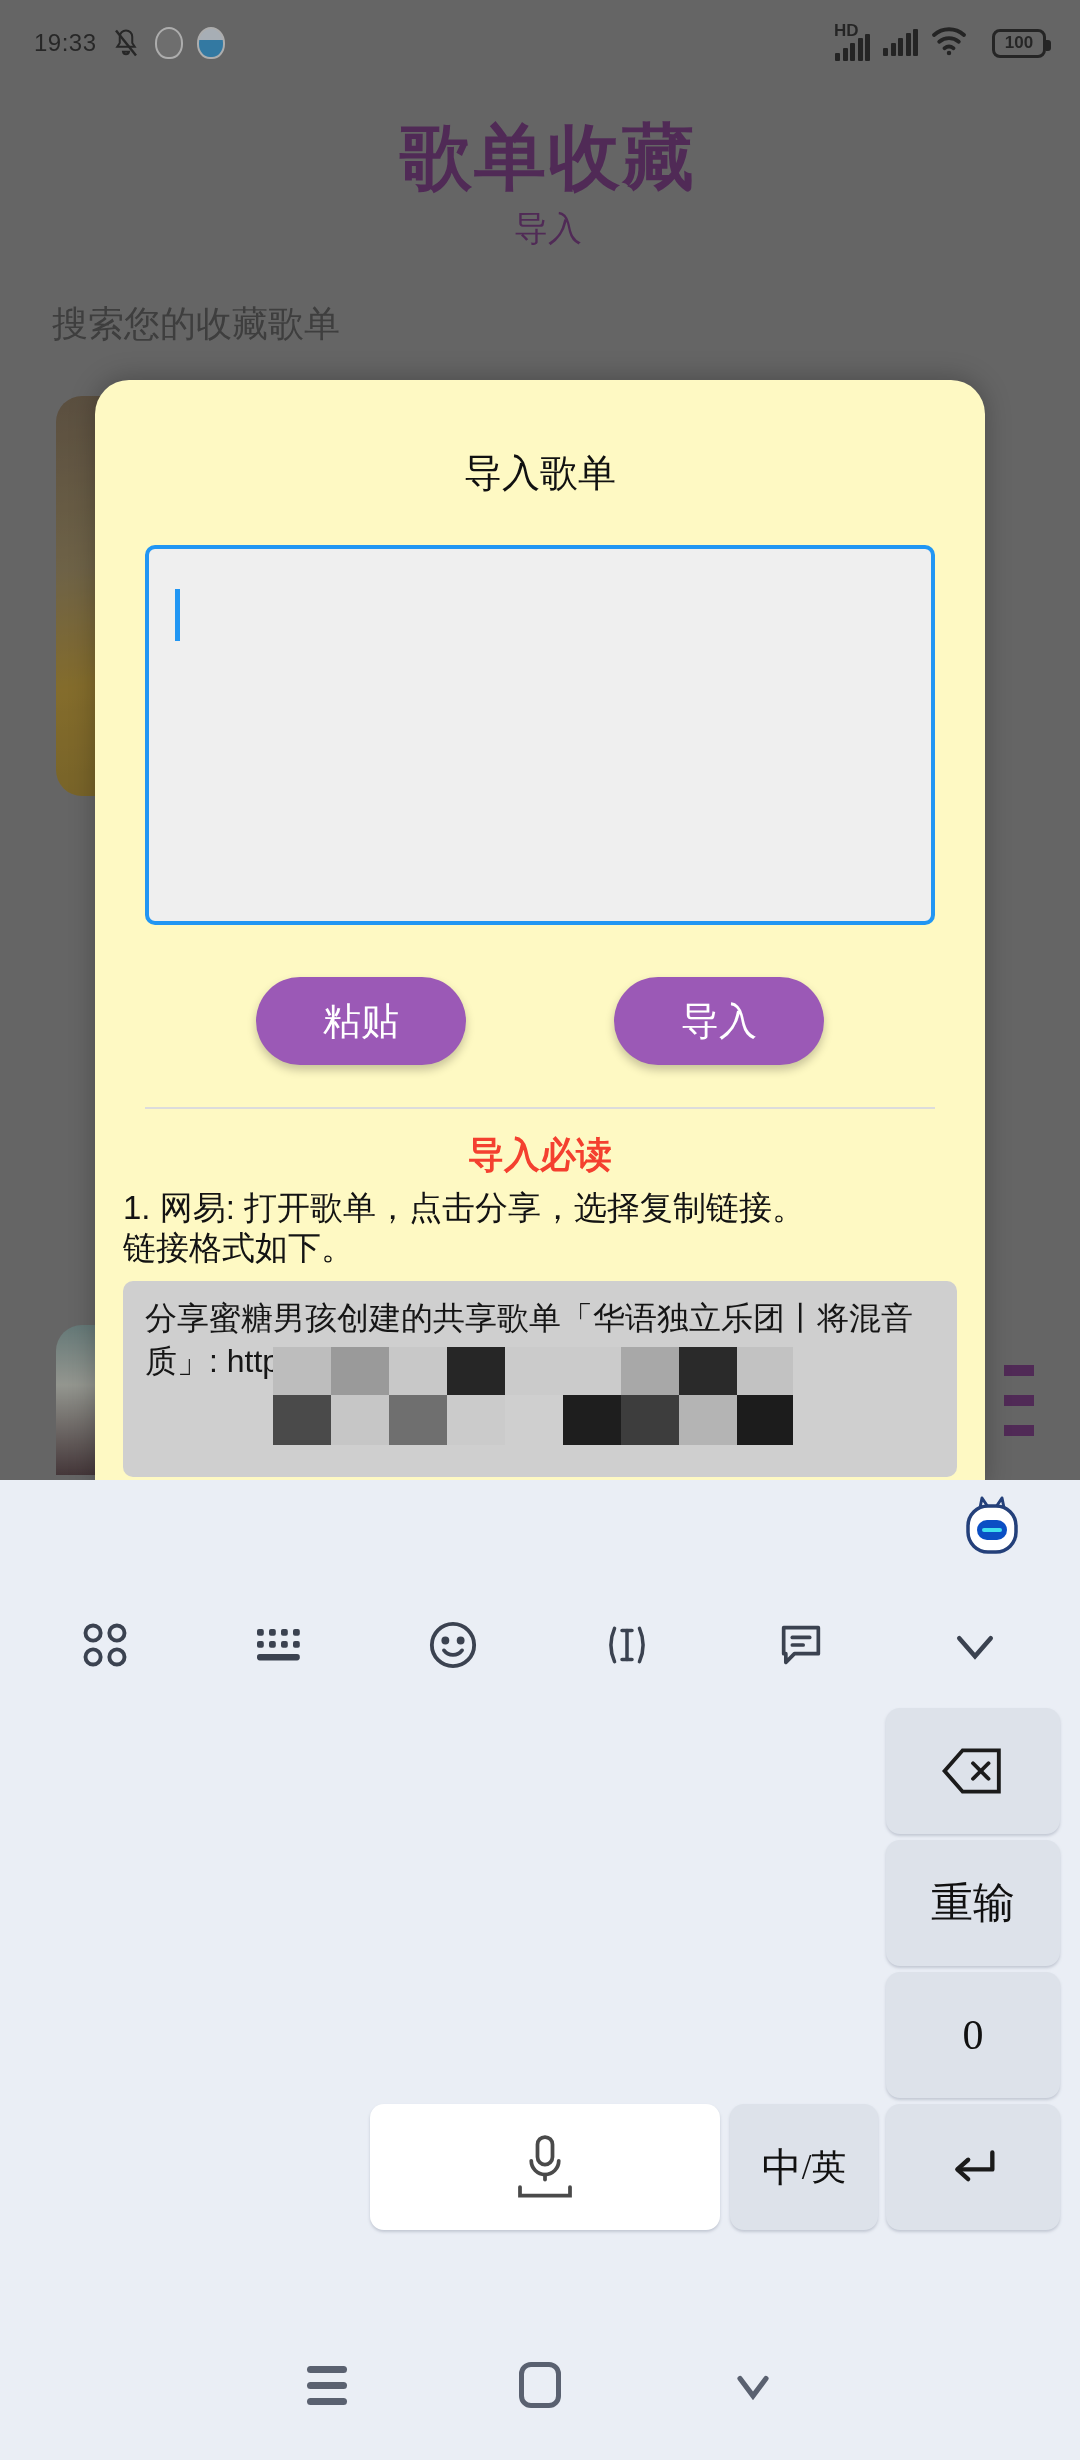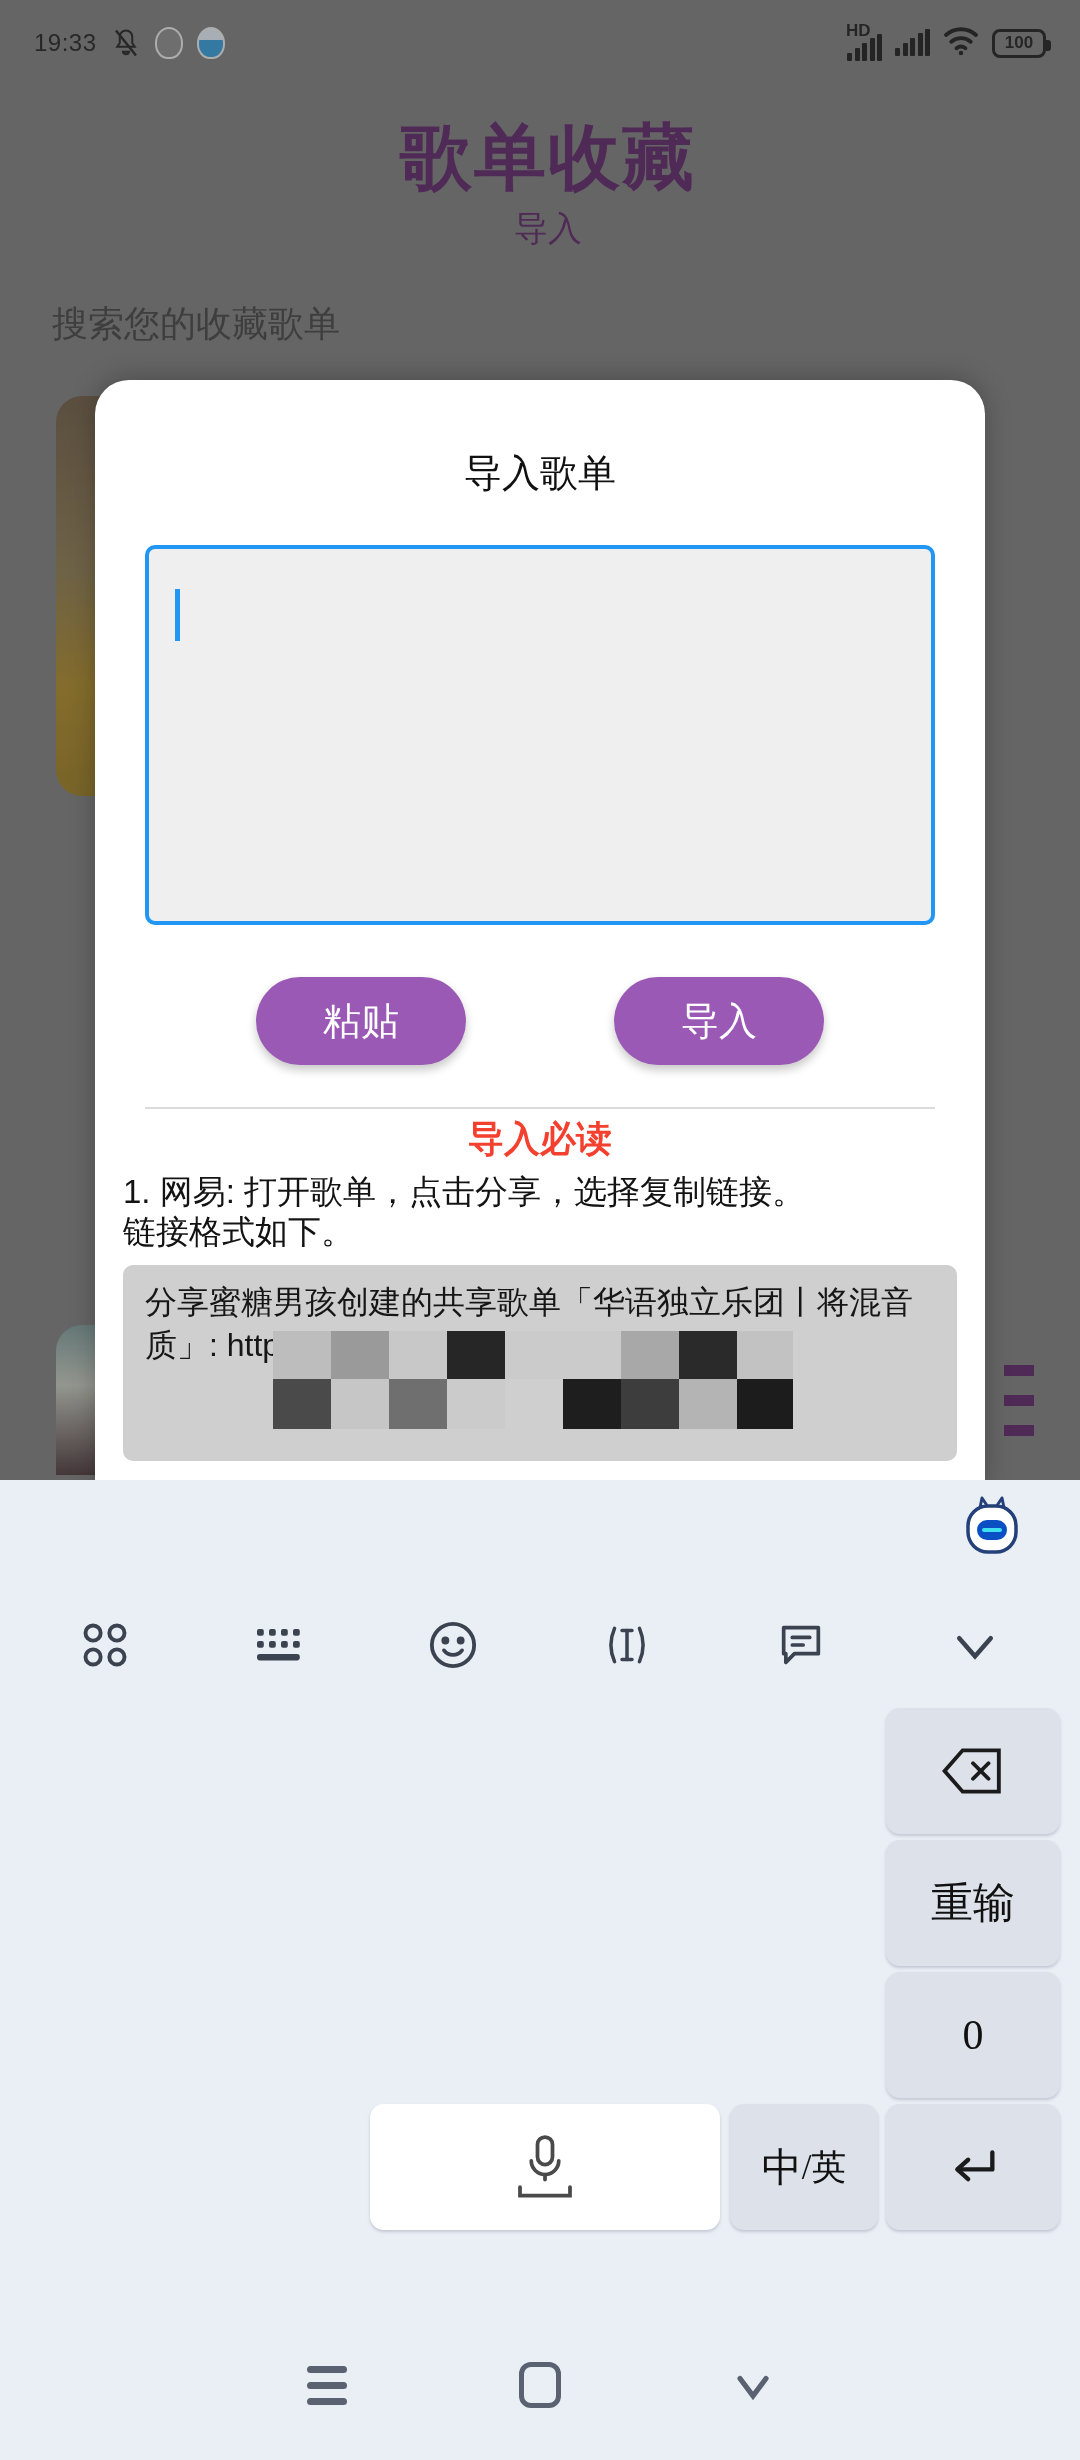--- a/index.html
+++ b/index.html
@@ -31,21 +31,21 @@
   .hd-label { position: absolute; top: -4px; left: 0; font-size: 17px; font-weight: bold; color: #181818; }
   .bars { display: flex; align-items: flex-end; gap: 2.5px; height: 26px; margin-left: 1px; }
   .bars i { display: block; width: 5px; background: #161616; border-radius: 1px; }
   .bars i:nth-child(1) { height: 8px; }
   .bars i:nth-child(2) { height: 13px; }
   .bars i:nth-child(3) { height: 18px; }
   .bars i:nth-child(4) { height: 23px; }
   .bars i:nth-child(5) { height: 27px; }
   .battery {
     width: 54px; height: 29px; border: 3px solid #181818; border-radius: 8px;
-    display: flex; align-items: center; justify-content: center; position: relative;
+    display: flex; align-items: center; justify-content: center; position: relative; margin-left: 12px;
   }
   .battery::after { content: ""; position: absolute; right: -8px; top: 8px; width: 5px; height: 11px; background: #181818; border-radius: 0 3px 3px 0; }
   .battery span { font-size: 17px; font-weight: bold; color: #181818; }
 
   .app-header { position: absolute; left: 8px; top: 110px; width: 1080px; padding: 0 48px;
     display: flex; align-items: center; justify-content: space-between; flex-direction: column; }
   .app-title { font-size: 72px; font-weight: bold; color: #5c1f66; letter-spacing: 2px; }
   .app-import-link { font-size: 34px; color: #5c1f66; }
   .app-search { position: absolute; left: 52px; top: 300px; font-size: 36px; color: #3f3f3f; }
 
@@ -54,40 +54,40 @@
   .card-left-b { position: absolute; left: 56px; top: 1325px; width: 116px; height: 150px;
     border-radius: 26px 26px 0 0; background: linear-gradient(180deg,#7e9e9c 0%, #c9cdc2 40%, #4a3438 100%); }
   .card-right-lines { position: absolute; right: 46px; top: 1365px; display: flex; flex-direction: column; gap: 19px; }
   .card-right-lines i { display: block; width: 30px; height: 11px; background: #5c1f66; }
 
   .scrim { position: absolute; left: 0; top: 0; width: 1080px; height: 1480px; background: rgba(60,60,60,0.38); }
 
   
   .dialog {
     position: absolute; left: 95px; top: 380px; width: 890px; height: 1110px;
-    background: #ffffff; border-radius: 34px 34px 0 0;
+    background: #fef9c3; border-radius: 34px 34px 0 0;
     box-shadow: 0 -2px 26px rgba(0,0,0,0.25);
     overflow: hidden;
   }
   .dlg-title { margin-top: 68px; text-align: center; font-size: 38px; color: #111; }
   .dlg-textarea {
     margin: 46px auto 0; width: 790px; height: 380px;
     border: 4px solid #2196f3; border-radius: 10px; background: #efefef;
     position: relative;
   }
   .caret { position: absolute; left: 26px; top: 40px; width: 5px; height: 52px; background: #2196f3; }
   .dlg-buttons { margin-top: 52px; display: flex; justify-content: center; gap: 148px; }
   .btn {
     min-width: 210px; height: 88px; border-radius: 52px; border: none;
     background: #9b59b6; color: #fff; font-size: 38px;
     font-family: "Liberation Sans", sans-serif;
     box-shadow: 0 5px 10px rgba(0,0,0,0.22); cursor: pointer;
   }
   .divider { margin: 42px auto 0; width: 790px; height: 2px; background: #dcdcdc; }
-  .notice-title { margin-top: 6px; text-align: center; font-size: 36px; font-weight: bold; color: #f4402f; }
+  .notice-title { margin-top: 22px; text-align: center; font-size: 36px; font-weight: bold; color: #f4402f; }
   .notice-lines { margin: 8px 28px 0; font-size: 33px; line-height: 1.22; color: #131313; }
   .code-box {
     margin: 12px 28px 0; padding: 16px 22px 10px; background: #cfcfcf; border-radius: 10px;
     font-size: 32px; line-height: 1.35; color: #161616; position: relative; height: 196px; overflow: hidden;
     word-break: break-all;
   }
   .mosaic { position: absolute; left: 150px; top: 66px; width: 520px; height: 170px; }
   .mosaic i { position: absolute; display: block; }
 
   

